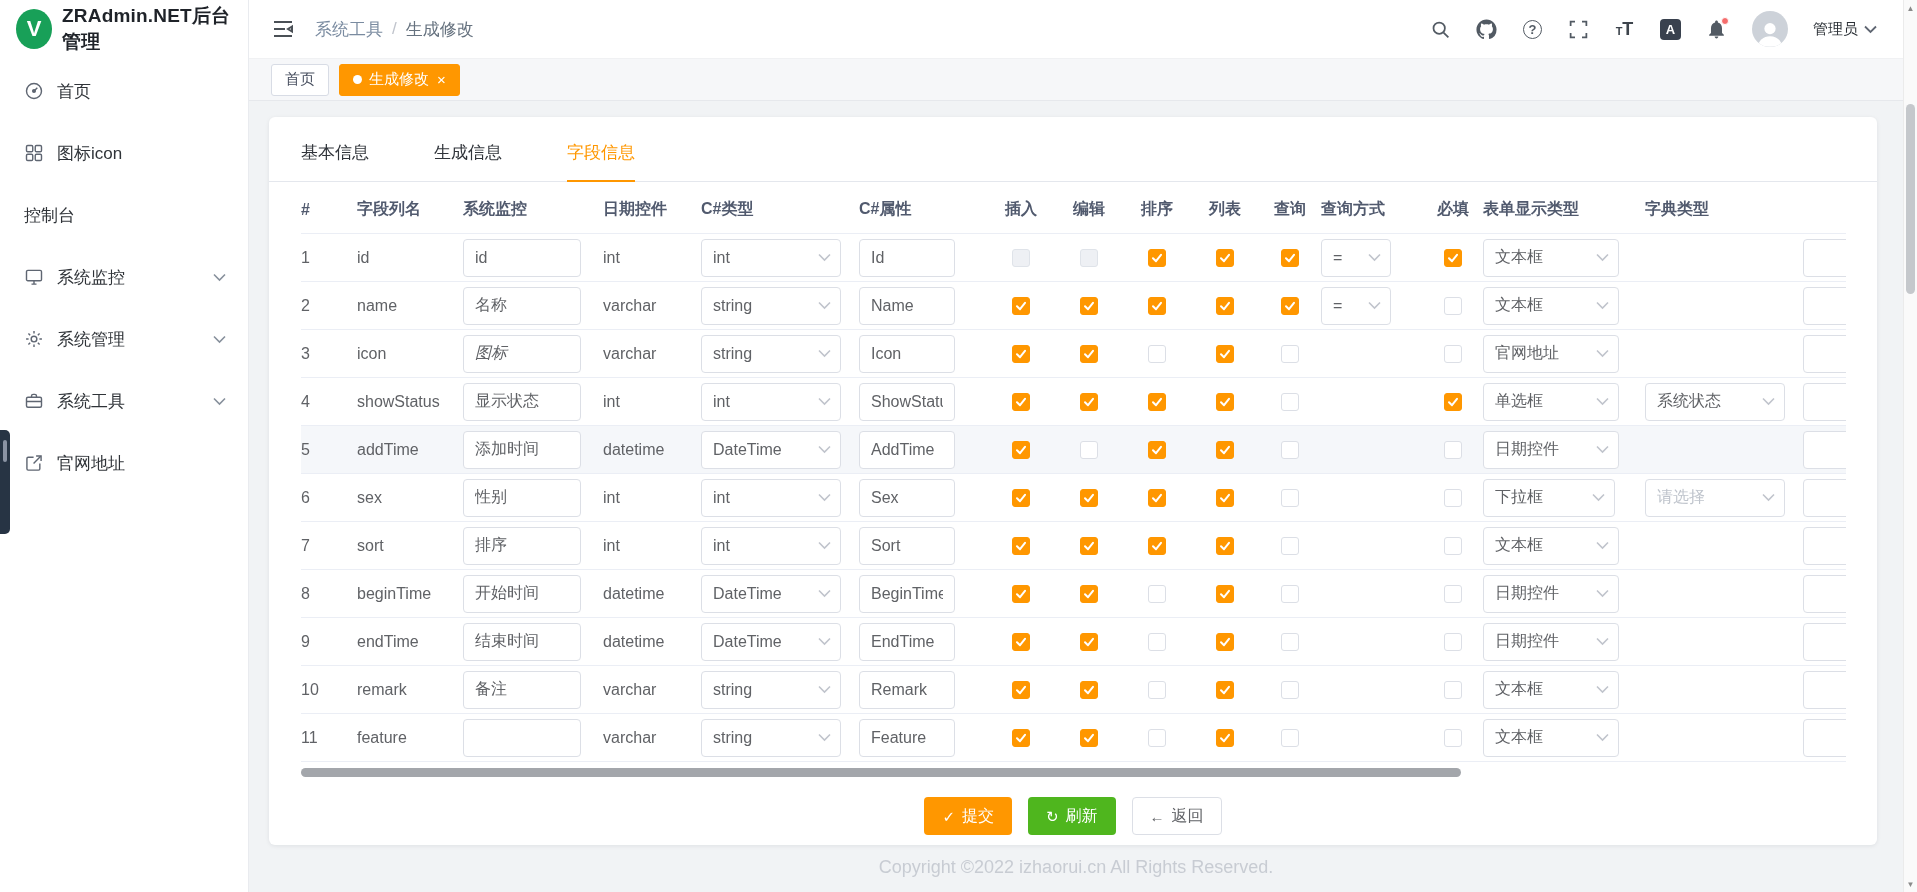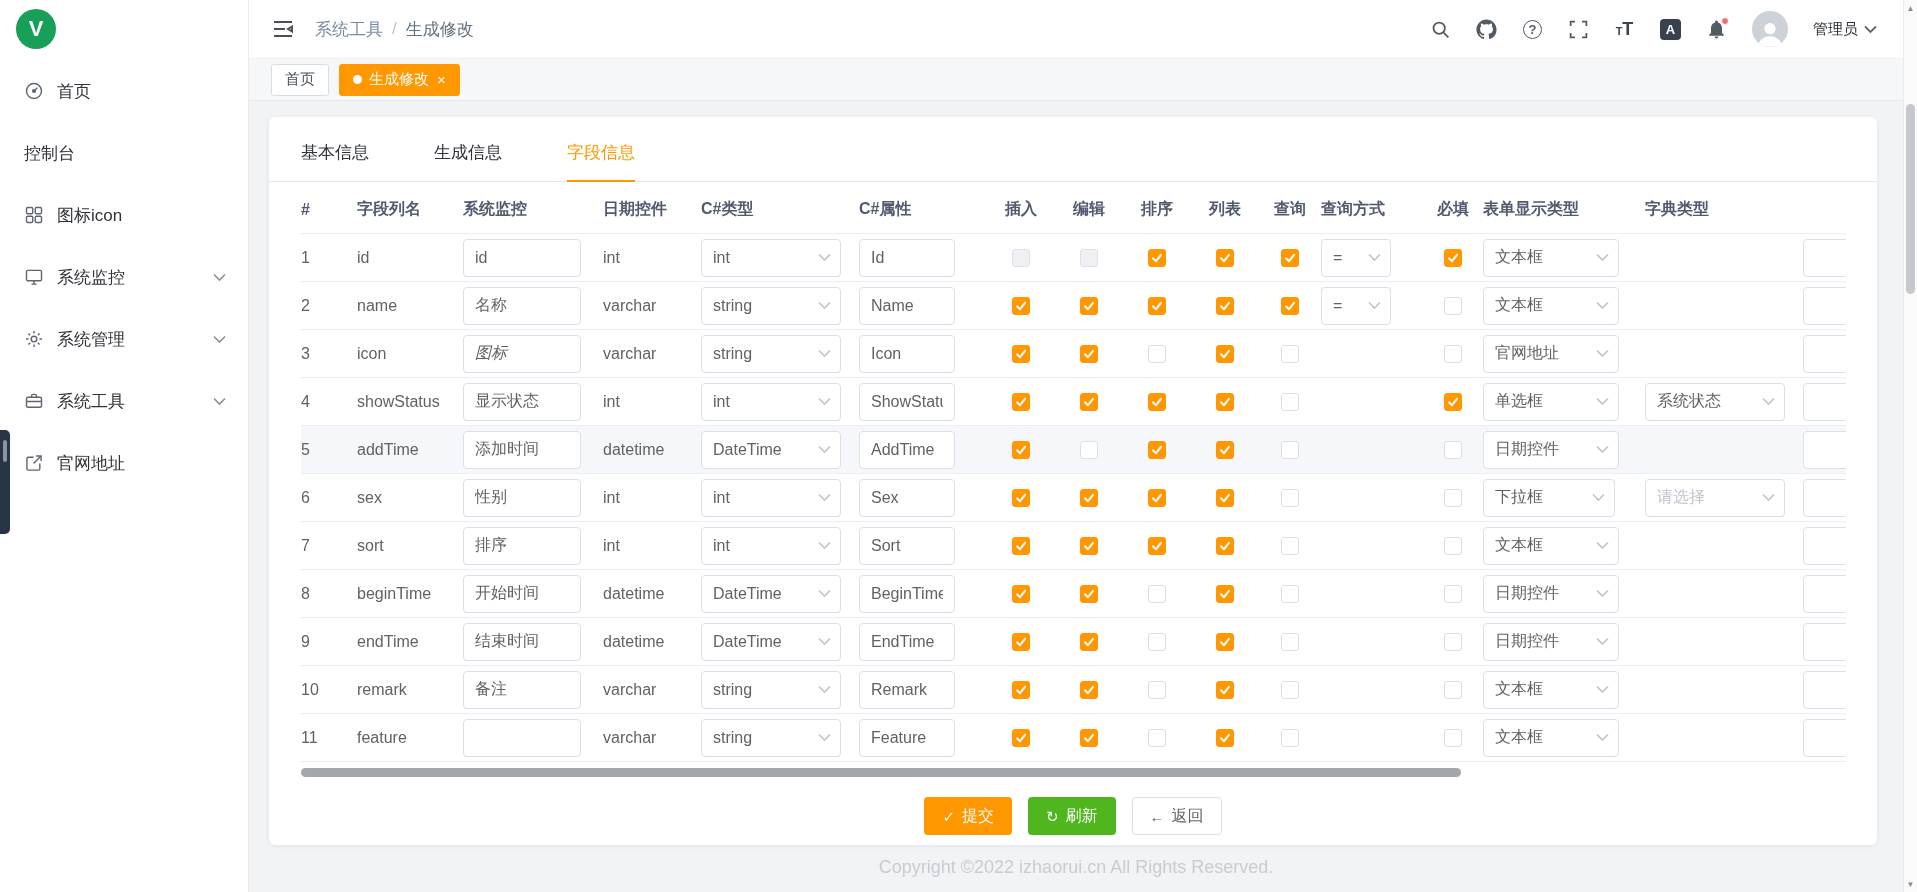--- a/index.html
+++ b/index.html
@@ -92,45 +92,46 @@
   .vs-arrow { position:absolute; left:0; width:13px; height:16px; display:flex; align-items:center; justify-content:center; color:#8a8a8a; font-size:8px; }
   .vs-up { top:0; } .vs-down { bottom:0; }
   .vs-thumb { position:absolute; left:2px; top:104px; width:9px; height:190px; background:#c5c8cc; border-radius:5px; cursor:pointer; }
 </style>
 </head>
 <body>
 
 <aside class="sidebar">
   <div class="logo-row">
     <div class="logo-circle">V</div>
+    <div class="logo-title">ZRAdmin.NET后台管理</div>
   </div>
   <nav class="menu">
     <div class="menu-item">
       <span class="mi-icon">
         <svg class="ic" viewBox="0 0 24 24" fill="none" stroke="currentColor" stroke-width="1.7">
             <circle cx="12" cy="12" r="9"></circle>
             <path d="M12 12l4-4"></path>
             <circle cx="12" cy="12" r="1.6" fill="currentColor"></circle>
           </svg>
       </span>
       <span>首页</span>
     </div>
-    <div class="menu-item no-icon">
-      <span>控制台</span>
-    </div>
     <div class="menu-item">
       <span class="mi-icon">
         <svg class="ic" viewBox="0 0 24 24" fill="none" stroke="currentColor" stroke-width="1.7">
             <rect x="3" y="3" width="7.5" height="7.5" rx="1.5"></rect>
             <rect x="13.5" y="3" width="7.5" height="7.5" rx="1.5"></rect>
             <rect x="3" y="13.5" width="7.5" height="7.5" rx="1.5"></rect>
             <rect x="13.5" y="13.5" width="7.5" height="7.5" rx="1.5"></rect>
           </svg>
       </span>
       <span>图标icon</span>
+    </div>
+    <div class="menu-item no-icon">
+      <span>控制台</span>
     </div>
     <div class="menu-item">
       <span class="mi-icon">
         <svg class="ic" viewBox="0 0 24 24" fill="none" stroke="currentColor" stroke-width="1.7">
             <rect x="3" y="4" width="18" height="12.5" rx="1.6"></rect>
             <path d="M9 20.5h6M12 16.5v4"></path>
           </svg>
       </span>
       <span>系统监控</span>
       <span class="chev">

